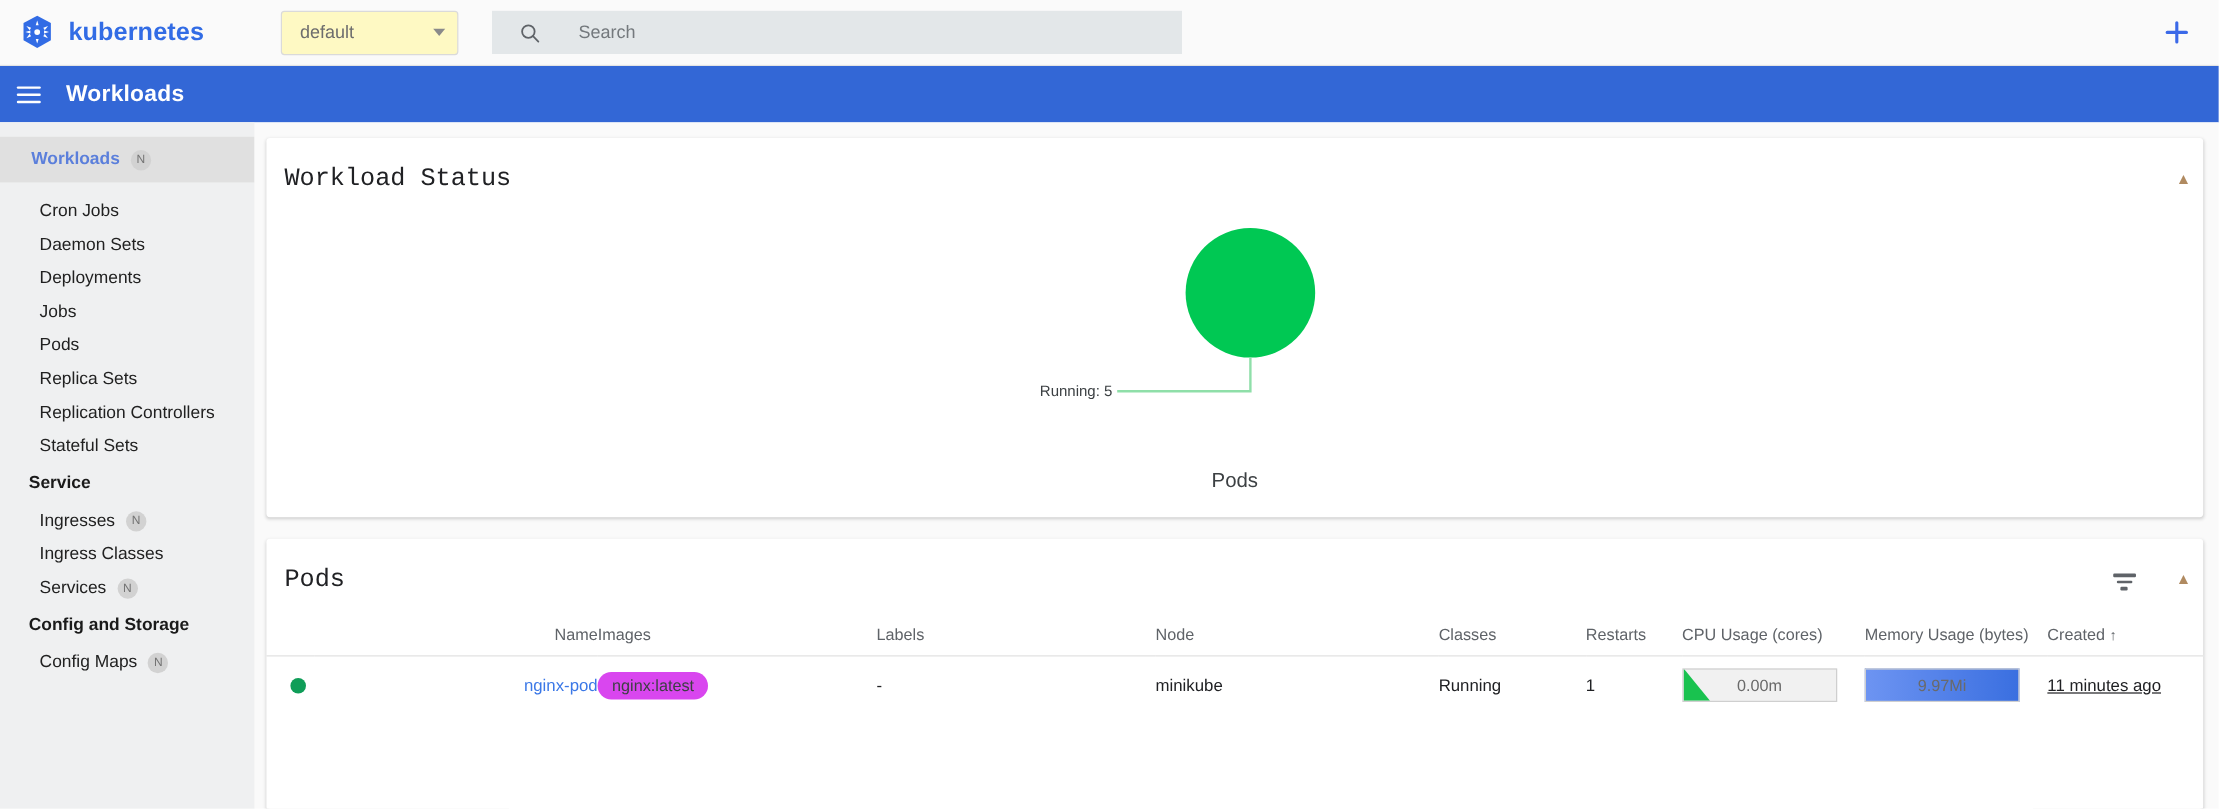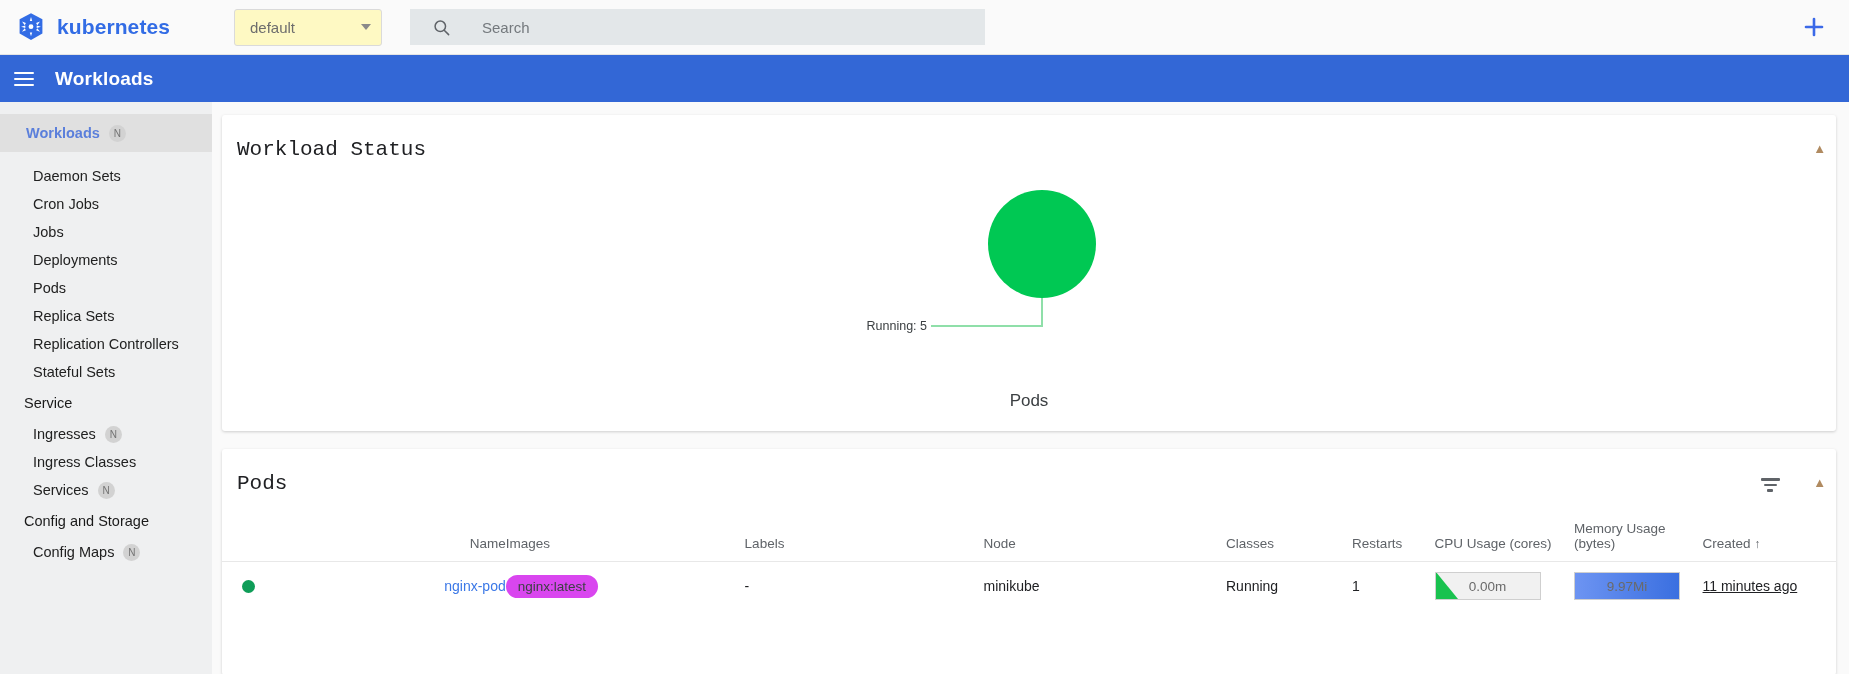--- a/index.html
+++ b/index.html
@@ -114,21 +114,21 @@
     font-weight: bold;
     height: 38px;
     padding-left: 26px;
   }
   .nav-section {
     height: 34px;
     display: flex;
     align-items: center;
     padding-left: 24px;
     font-size: 14.5px;
-    font-weight: normal;
+    font-weight: bold;
     color: #1a1a1a;
   }
   .nav-gap { height: 10px; }
   .badge-n {
     width: 17px; height: 17px;
     border-radius: 50%;
     background: #d2d2d2;
     color: #737373;
     font-size: 10px;
     display: flex; align-items: center; justify-content: center;
@@ -223,21 +223,21 @@
   .link-blue { color: #3b78e7; text-decoration: none; }
   .chip {
     display: inline-block;
     background: #d946ef;
     border-radius: 14px;
     padding: 4px 12px;
     font-size: 13.5px;
     color: #3c4043;
   }
   .gauge {
-    width: 106px; height: 28px;
+    width: 129px; height: 28px;
     border: 1px solid #cfcfcf;
     position: relative;
     display: flex; align-items: center; justify-content: center;
     font-size: 13.5px;
     color: #6a6a6a;
     overflow: hidden;
   }
   .gauge.cpu { background: #f1f1f1; }
   .gauge.mem {
     background: linear-gradient(to right, #6d94f2 0%, #3a6fe0 100%);
@@ -307,30 +307,30 @@
 
 <div class="body-wrap">
 
   <nav class="sidebar" id="sidebar">
       <div class="nav-item active">
         <span>Workloads</span>
         <span class="badge-n">N</span>
       </div>
       <div class="nav-gap"></div>
       <div class="nav-item">
+        <span>Cron Jobs</span>
+      </div>
+      <div class="nav-item">
         <span>Daemon Sets</span>
       </div>
       <div class="nav-item">
-        <span>Cron Jobs</span>
+        <span>Deployments</span>
       </div>
       <div class="nav-item">
         <span>Jobs</span>
-      </div>
-      <div class="nav-item">
-        <span>Deployments</span>
       </div>
       <div class="nav-item">
         <span>Pods</span>
       </div>
       <div class="nav-item">
         <span>Replica Sets</span>
       </div>
       <div class="nav-item">
         <span>Replication Controllers</span>
       </div>

